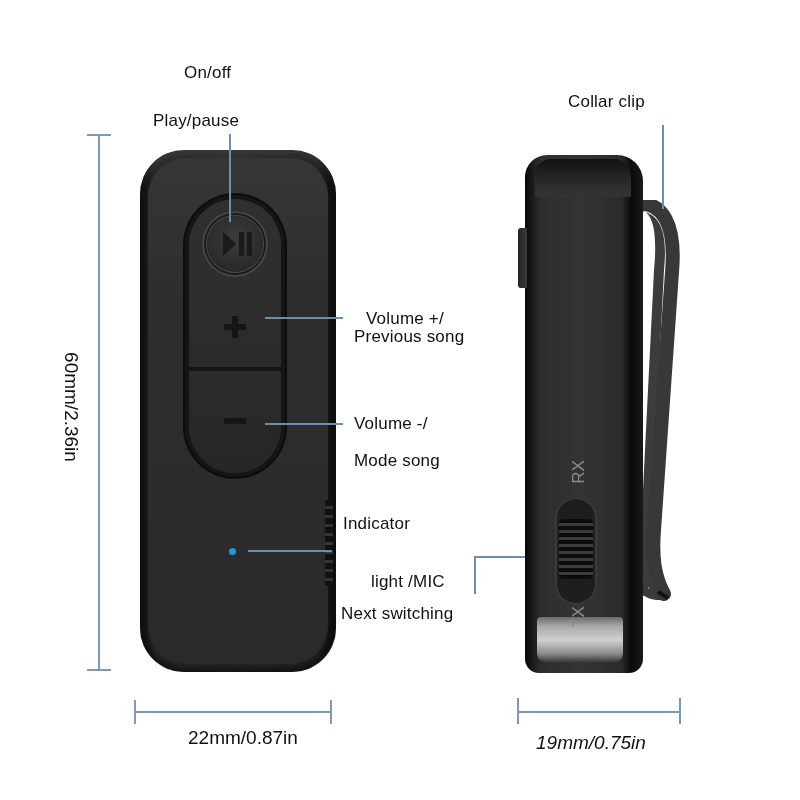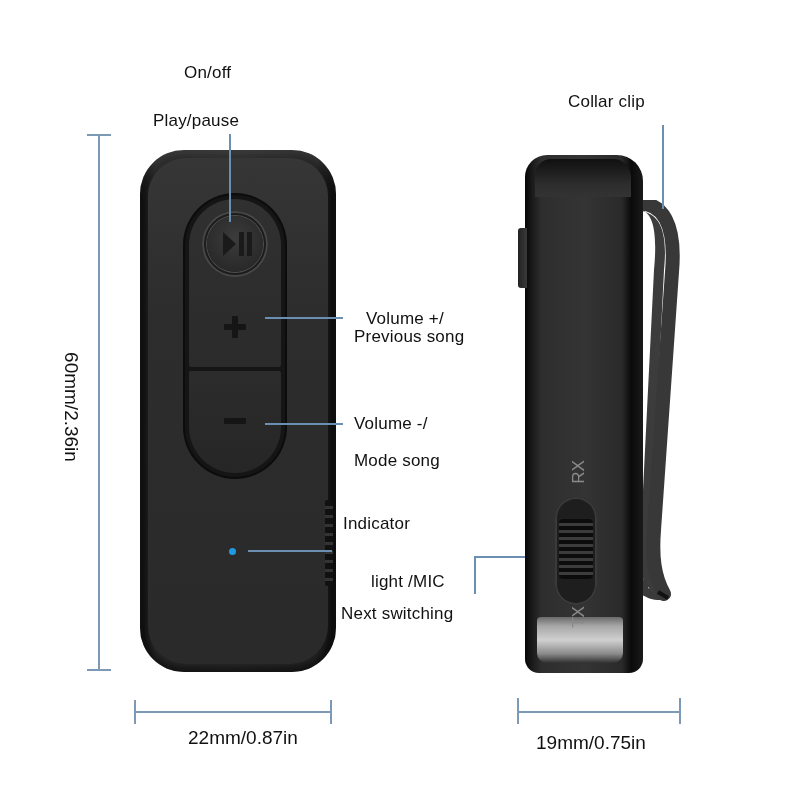--- a/index.html
+++ b/index.html
@@ -124,13 +124,13 @@
 </div>
 <div class="rxtx" style="left:567px;top:462px;">RX</div>
 <div class="rxtx" style="left:568px;top:607px;">TX</div>
 
 <div class="label" style="left:568px;top:85px;">Collar clip</div>
 <div class="leader" style="left:662px;top:125px;width:2px;height:84px;"></div>
 
 <div class="dim-line" style="left:518px;top:711px;width:162px;height:2px;"></div>
 <div class="dim-line" style="left:517px;top:698px;width:2px;height:26px;"></div>
 <div class="dim-line" style="left:679px;top:698px;width:2px;height:26px;"></div>
-<div class="dim-text" style="left:536px;top:732px;">19mm/0.75in</div>
+<div class="dim-text" style="left:536px;top:732px;font-style:italic;">19mm/0.75in</div>
 
 </body></html>

